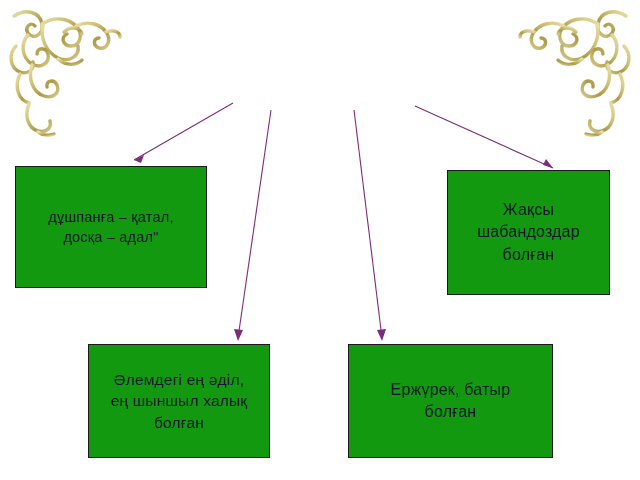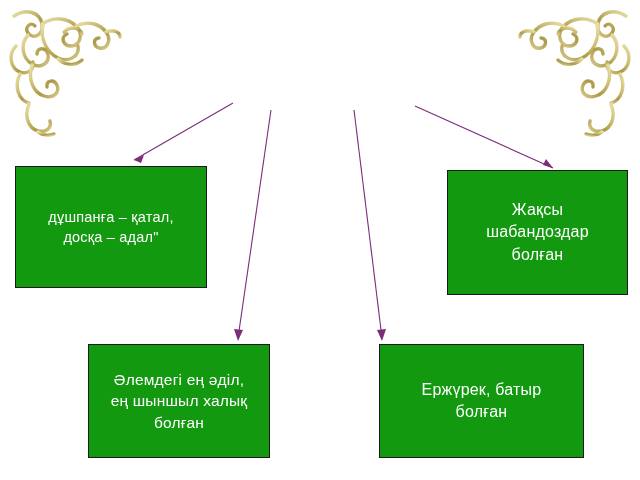--- a/index.html
+++ b/index.html
@@ -62,34 +62,34 @@
   
   .node {
     position: absolute;
     background: #12990F;
     border: 1.5px solid #1a1a1a;
     box-sizing: border-box;
     display: flex;
     align-items: center;
     justify-content: flex-start;
     text-align: center;
-    color: #ffffff;
+    color: #0f172a;
     font-family: "Liberation Sans", sans-serif;
     font-size: 15px;
     line-height: 1.38;
     letter-spacing: 0.2px;
     white-space: pre-line;
     overflow: visible;
   }
   .node .node-label { display: block; width: 110%; }
 
   #node-1 { left: 15px;  top: 166px; width: 192px; height: 122px; }
-  #node-2 { left: 447px; top: 170px; width: 181px; height: 125px; }
+  #node-2 { left: 447px; top: 170px; width: 163px; height: 125px; }
   #node-3 { left: 88px;  top: 344px; width: 182px; height: 114px; }
-  #node-4 { left: 348px; top: 344px; width: 205px; height: 114px; margin-left: 31px; }
+  #node-4 { left: 348px; top: 344px; width: 205px; height: 114px; }
 
   #node-1 .node-label { font-size: 14.5px; }
   #node-2 .node-label { font-size: 16px; }
   #node-3 .node-label { font-size: 15.5px; }
   #node-4 .node-label { font-size: 16px; }
 </style>
 </head>
 <body>
 
 <div id="slide">

